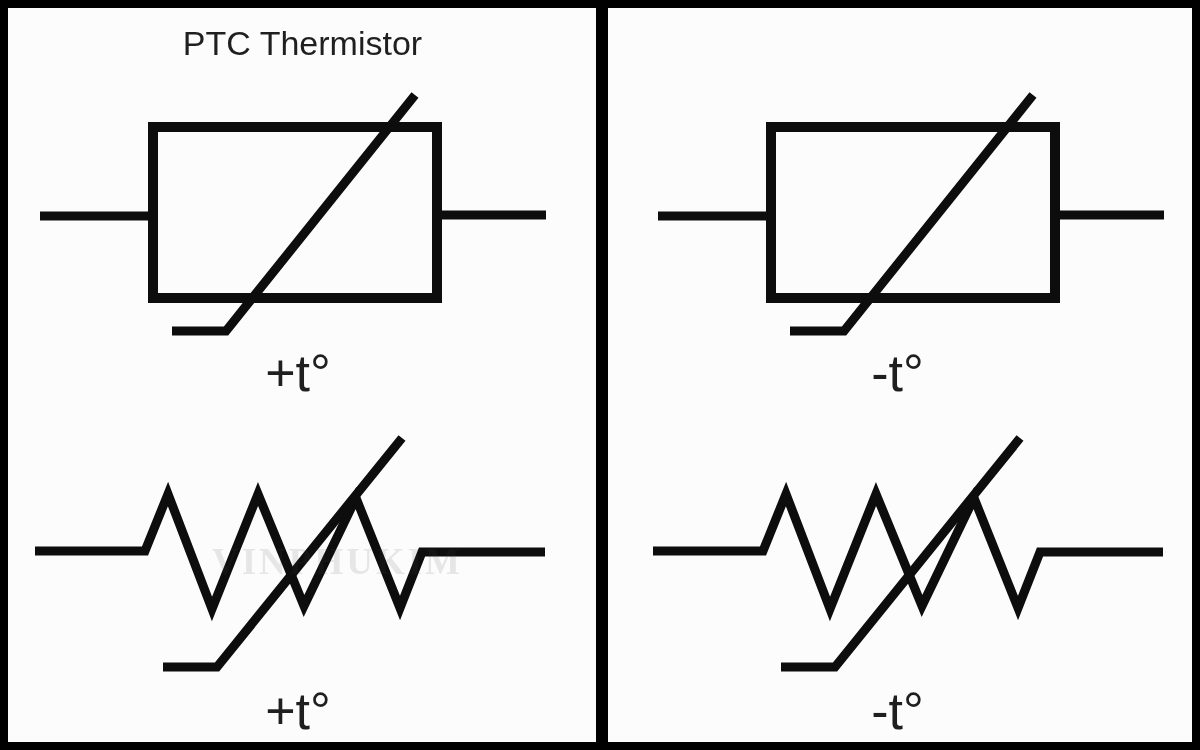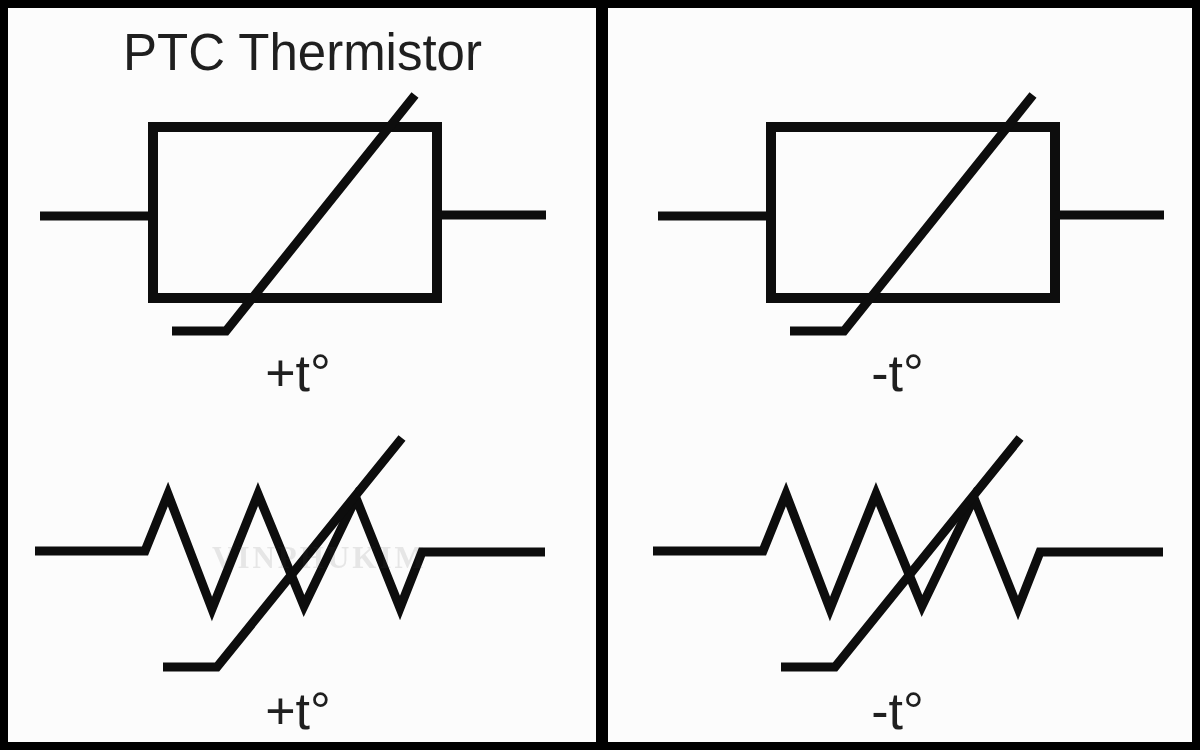--- a/index.html
+++ b/index.html
@@ -19,40 +19,40 @@
     z-index:5;
   }
   .divider{
     position:absolute;left:596px;top:0;width:12px;height:750px;
     background:var(--border,#000);
     z-index:4;
   }
   .symbols-svg{position:absolute;left:0;top:0;width:1200px;height:750px;}
   .panel-title{
     position:absolute;top:24px;height:62px;
-    font-size:51px;line-height:1.15;font-weight:400;
+    font-size:34px;line-height:1.15;font-weight:400;
     color:var(--text,#1f1f1f);
     text-align:center;white-space:nowrap;
   }
   .panel-title.left{left:8px;width:589px;}
   .panel-title.right{left:603px;width:589px;}
   .temp-label{
     position:absolute;height:60px;
     font-size:52px;line-height:1.1;font-weight:400;
     color:var(--text,#1f1f1f);
     text-align:center;white-space:nowrap;
   }
   .temp-label.l{left:8px;width:580px;}
   .temp-label.r{left:603px;width:589px;}
   .temp-label.row-top{top:345px;}
   .temp-label.row-bottom{top:683px;}
   .watermark{
     position:absolute;left:212px;top:540px;
     font-family:"Liberation Serif", serif;
-    font-weight:700;font-size:31px;letter-spacing:3px;
+    font-weight:700;font-size:37px;letter-spacing:3px;
     color:rgba(70,70,70,0.12);
     white-space:nowrap;
     z-index:1;
   }
 </style>
 </head>
 <body>
 
 <div class="canvas" style="--bg: #fcfcfc; --line: #0d0d0d; --text: #1f1f1f; --border: #000000;">
 

